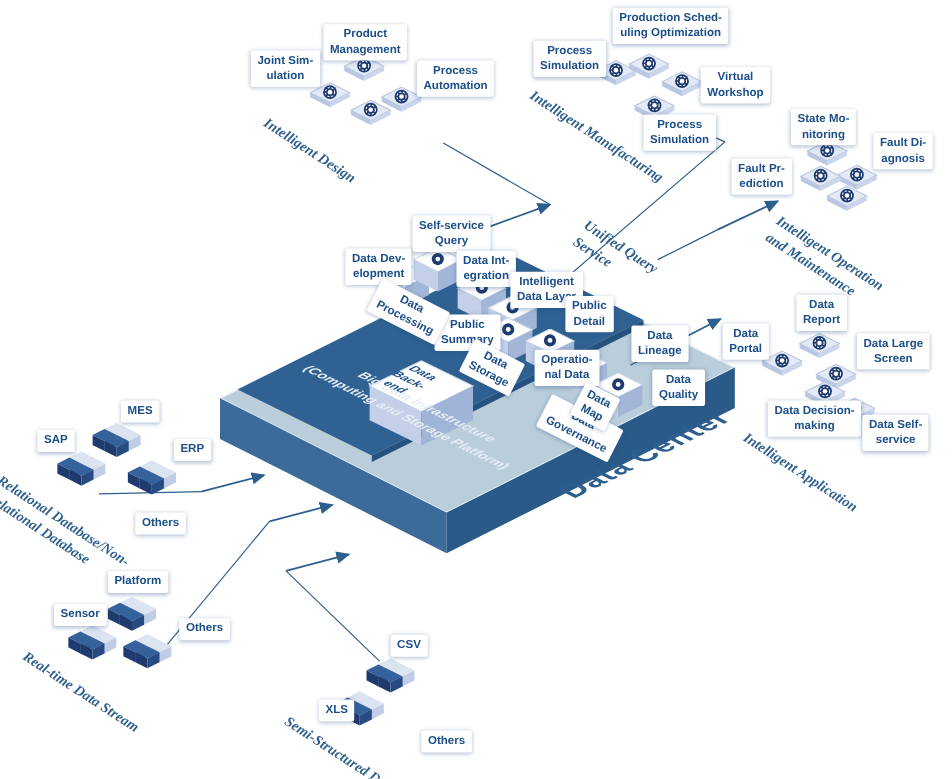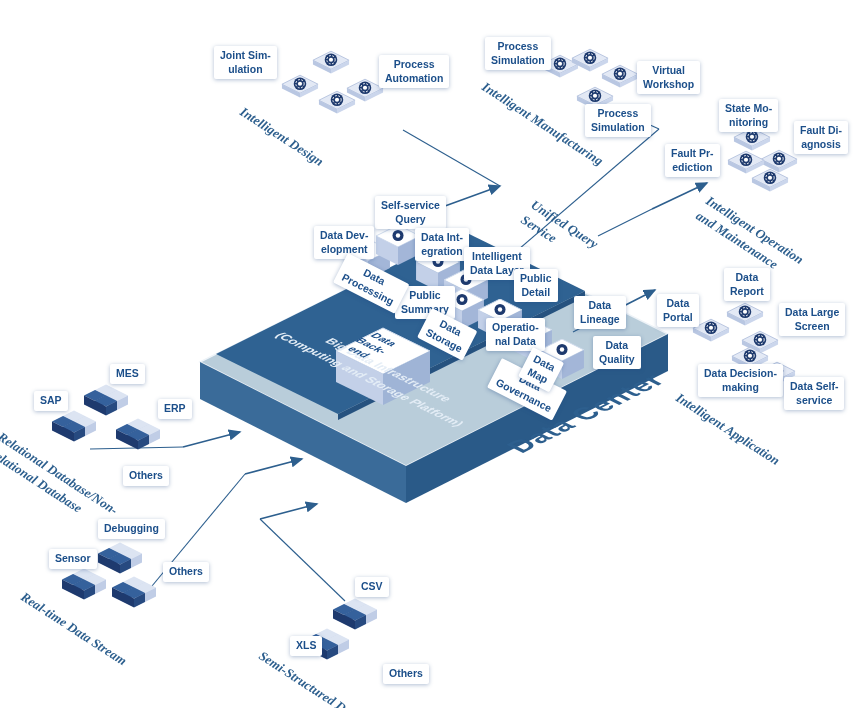--- a/index.html
+++ b/index.html
@@ -186,40 +186,44 @@
 Quality</div>
   <div class="tag rot" style="left:348px;top:253px">Data
 Processing</div>
   <div class="tag rot" style="left:432px;top:308px">Data
 Storage</div>
   <div class="tag rot" style="left:502px;top:358px">Data
 Governance</div>
   <div class="tag rot" style="left:533px;top:347px">Data
 Map</div>
 
-  <div class="tag" style="left:214px;top:46px">Joint Sim-
+  <div class="tag" style="left:228px;top:46px">Joint Sim-
 ulation</div>
+  <div class="tag" style="left:294px;top:22px">Product
+Management</div>
   <div class="tag" style="left:379px;top:55px">Process
 Automation</div>
   <svg class="icon tile" style="left:281px;top:74px">
       <use href="#tile"></use>
     </svg>
   <svg class="icon tile" style="left:312px;top:50px">
       <use href="#tile"></use>
     </svg>
   <svg class="icon tile" style="left:346px;top:78px">
       <use href="#tile"></use>
     </svg>
   <svg class="icon tile" style="left:318px;top:90px">
       <use href="#tile"></use>
     </svg>
   <div class="cat" style="left:246px;top:103px">Intelligent Design</div>
 
   <div class="tag" style="left:485px;top:37px">Process
 Simulation</div>
+  <div class="tag" style="left:557px;top:7px">Production Sched-
+uling Optimization</div>
   <div class="tag" style="left:637px;top:61px">Virtual
 Workshop</div>
   <div class="tag" style="left:585px;top:104px">Process
 Simulation</div>
   <svg class="icon tile" style="left:541px;top:54px">
       <use href="#tile"></use>
     </svg>
   <svg class="icon tile" style="left:571px;top:48px">
       <use href="#tile"></use>
     </svg>
@@ -291,21 +295,21 @@
     </svg>
   <svg class="icon cubes" style="left:84px;top:384px">
       <use href="#cubes"></use>
     </svg>
   <svg class="icon cubes" style="left:116px;top:418px">
       <use href="#cubes"></use>
     </svg>
   <div class="cat" style="left:4px;top:428px">Relational Database/Non-
 Relational Database</div>
 
-  <div class="tag" style="left:98px;top:519px">Debugging</div>
+  <div class="tag" style="left:98px;top:519px">Platform</div>
   <div class="tag" style="left:49px;top:549px">Sensor</div>
   <div class="tag" style="left:163px;top:562px">Others</div>
   <svg class="icon cubes" style="left:98px;top:542px">
       <use href="#cubes"></use>
     </svg>
   <svg class="icon cubes" style="left:62px;top:568px">
       <use href="#cubes"></use>
     </svg>
   <svg class="icon cubes" style="left:112px;top:576px">
       <use href="#cubes"></use>

